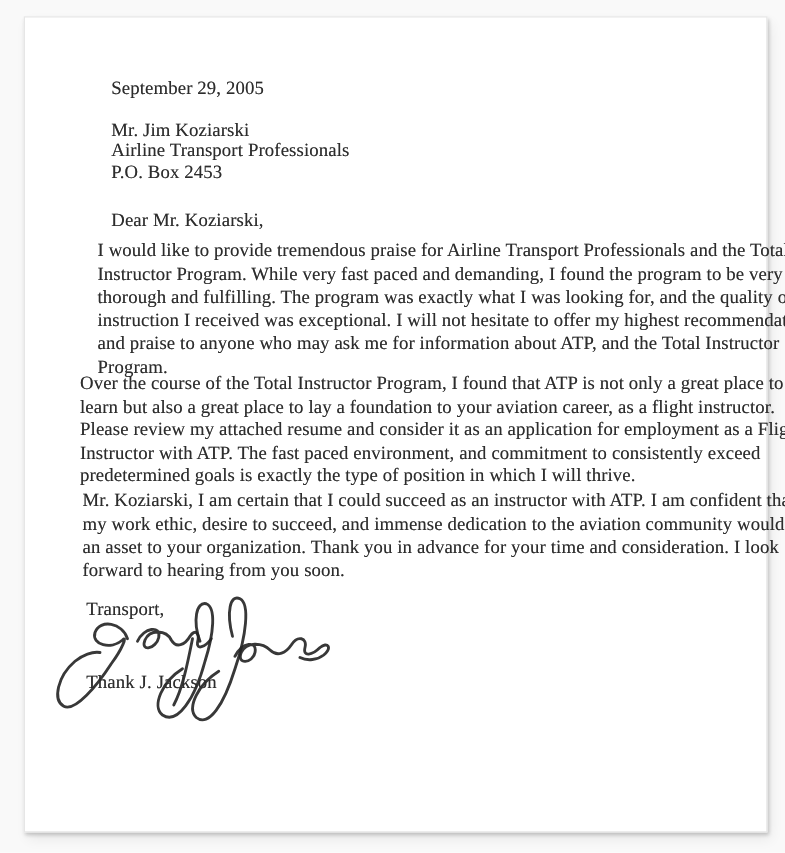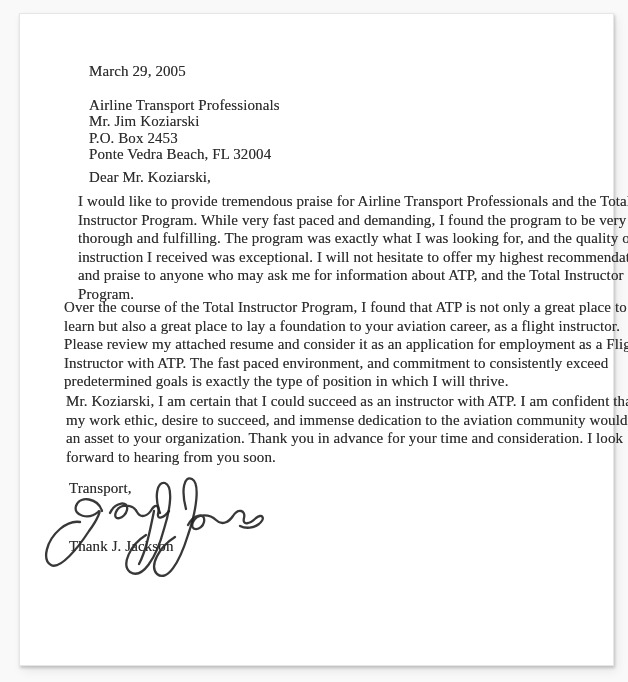--- a/index.html
+++ b/index.html
@@ -59,27 +59,26 @@
     stroke-linejoin: round;
     opacity: 0.9;
   }
 </style>
 </head>
 <body>
 
 <div class="stage">
   <div class="paper">
 
-    <div class="ink date-block">March 29, 2005</div>
+    <div class="ink date-block">September 29, 2005</div>
 
     <div class="ink address-block">
+      <div>Mr. Jim Koziarski</div>
       <div>Airline Transport Professionals</div>
-      <div>Mr. Jim Koziarski</div>
       <div>P.O. Box 2453</div>
-      <div>Ponte Vedra Beach, FL 32004</div>
     </div>
 
     <div class="ink salutation">Dear Mr. Koziarski,</div>
 
     <div class="ink para para-1">
       <div>I would like to provide tremendous praise for Airline Transport Professionals and the Total</div>
       <div>Instructor Program. While very fast paced and demanding, I found the program to be very</div>
       <div>thorough and fulfilling. The program was exactly what I was looking for, and the quality of</div>
       <div>instruction I received was exceptional. I will not hesitate to offer my highest recommendation</div>
       <div>and praise to anyone who may ask me for information about ATP, and the Total Instructor</div>

